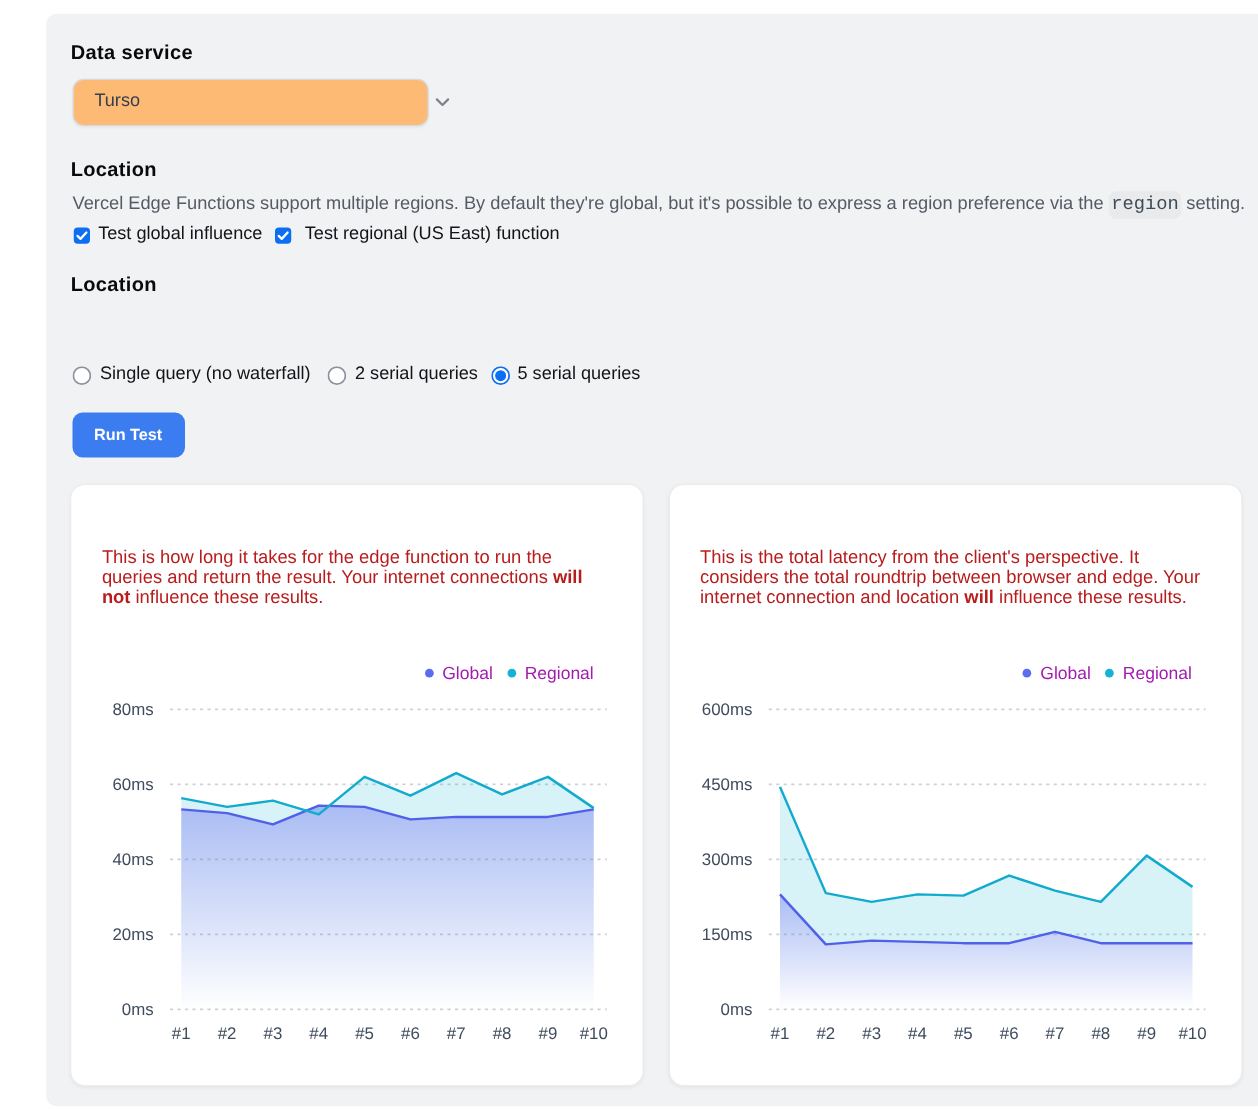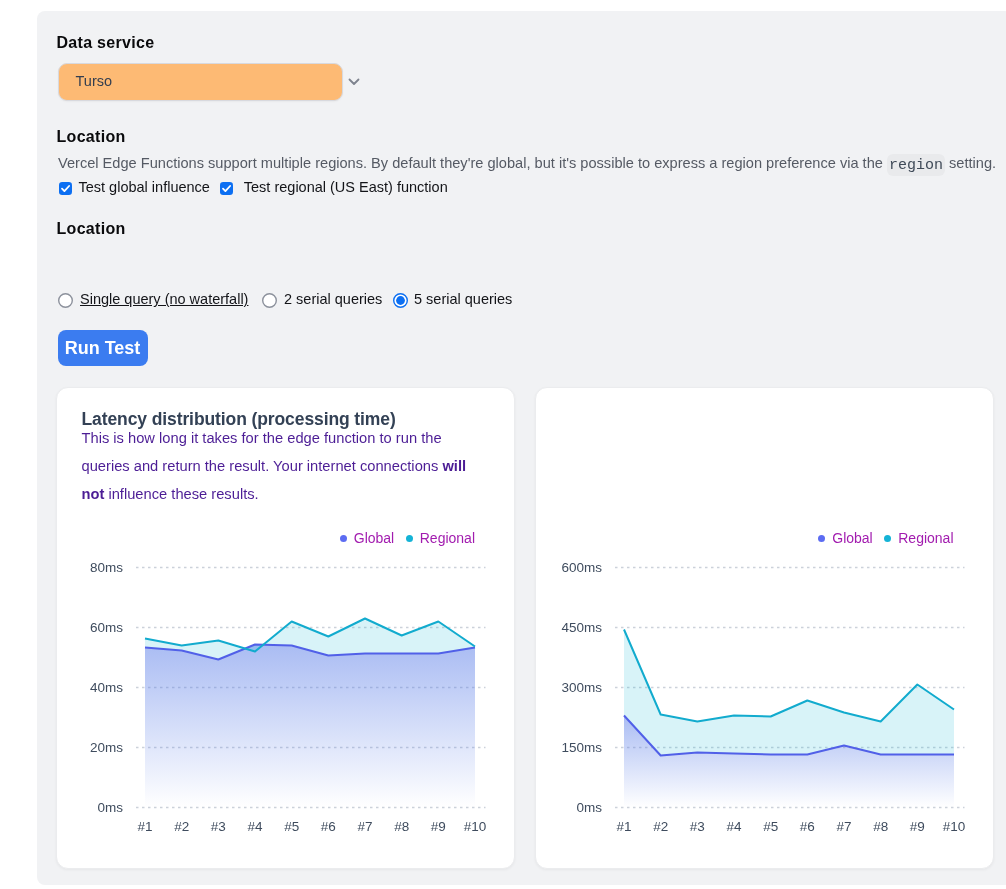--- a/index.html
+++ b/index.html
@@ -10,28 +10,28 @@
 .para { font-size:14.6px; color:#555a64; }
 .selectbox {
   left:21px; top:52px; width:285px; height:38px; background:#fdba74;
   border:1px solid #d8d9de; border-radius:9px;
   box-shadow:0 1px 2px rgba(0,0,0,0.04);
 }
 .selectbox .val { position:absolute; left:16.5px; top:8.5px; font-size:14.5px; color:#333e4f; }
 .ctrl-label { font-size:14.5px; color:#131418; }
 .runbtn {
   width:90px; height:36px; background:#3b7cf0; border-radius:8px;
-  color:#fff; font-size:18px; font-weight:700; text-align:center; line-height:36px;
+  color:#fff; font-size:13px; font-weight:700; text-align:center; line-height:36px;
 }
 .card { position:absolute; top:375.5px; width:459px; height:482px; background:#fff;
   border-radius:12px; border:1px solid #ebecee; box-shadow:0 1px 3px rgba(0,0,0,0.05); }
 .card1 { left:19px; }
 .card2 { left:497.5px; }
 .ctitle { position:absolute; left:24.5px; top:21px; font-size:17.5px; font-weight:700; color:#334155; letter-spacing:-0.1px; }
-.cpara { position:absolute; left:24.5px; top:36px; font-size:14.7px; color:#4c1d95; line-height:28px; }
+.cpara { position:absolute; left:24.5px; top:50px; font-size:14.7px; color:#b91c1c; line-height:16px; }
 .cpara b { font-weight:700;text-align:center; }
 .legend { position:absolute; top:142px; right:39px; font-size:14px; color:#a21caf; }
 .legend .dot { display:inline-block; width:7px; height:7px; border-radius:50%; margin-right:7px; vertical-align:1px; }
 .legend .g { background:#5c6cf2; }
 .legend .r { background:#14b3d6; margin-left:11.5px; }
 code.chip { font-family:"Liberation Mono", monospace; font-size:15px; background:#e9eaec; border-radius:6px; padding:2.5px 2px; color:#3f4a58;text-align:center; }
 svg.chart { position:absolute; left:-1px; top:-1px; font-family:"Liberation Sans", sans-serif; }
 </style>
 </head>
 <body>
@@ -55,35 +55,34 @@
         <rect x="1" y="1" width="13" height="13" rx="3.2" fill="#0c6ff2"></rect>
         <path d="M4 7.7 L6.4 10.1 L11.1 5" fill="none" stroke="#fff" stroke-width="1.8" stroke-linecap="round" stroke-linejoin="round"></path>
       </svg>
       <span class="ctrl-label abs" style="left:186.3px; top:-1.7px;">Test regional (US East) function</span>
     </div>
   <h2 class="abs" style="left:19.5px; top:209px;">Location</h2>
   <div class="abs" style="left:0; top:282px; height:16px; width:600px;">
       <svg width="15" height="15" viewBox="0 0 15 15" style="position:absolute;left:20.5px;top:0;">
         <circle cx="7.5" cy="7.5" r="6.8" fill="#fff" stroke="#8c919c" stroke-width="1.4"></circle>
       </svg>
-      <span class="ctrl-label abs" style="left:43px; top:-1.6px;text-decoration:underline;">Single query (no waterfall)</span>
+      <span class="ctrl-label abs" style="left:43px; top:-1.6px;">Single query (no waterfall)</span>
       <svg width="15" height="15" viewBox="0 0 15 15" style="position:absolute;left:224.5px;top:0;">
         <circle cx="7.5" cy="7.5" r="6.8" fill="#fff" stroke="#8c919c" stroke-width="1.4"></circle>
       </svg>
       <span class="ctrl-label abs" style="left:247px; top:-1.6px;text-align:center;">2 serial queries</span>
       <svg width="15" height="15" viewBox="0 0 15 15" style="position:absolute;left:355.5px;top:0;">
         <circle cx="7.5" cy="7.5" r="6.8" fill="#fff" stroke="#0c6ff2" stroke-width="1.4"></circle>
         <circle cx="7.5" cy="7.5" r="4.4" fill="#0c6ff2"></circle>
       </svg>
       <span class="ctrl-label abs" style="left:377px; top:-1.6px;">5 serial queries</span>
     </div>
   <div class="abs runbtn" style="left:20.5px; top:319px;">Run Test</div>
 
   <div class="card card1">
-    <div class="ctitle">Latency distribution (processing time)</div>
     <div class="cpara">This is how long it takes for the edge function to run the<br>queries and return the result. Your internet connections <b>will</b><br><b>not</b> influence these results.</div>
     <div class="legend"><span class="dot g"></span>Global<span class="dot r"></span>Regional</div>
     <svg class="chart" width="459" height="482" viewBox="0 0 459 482">
 <defs>
           <linearGradient id="bga" x1="0" y1="257.5" x2="0" y2="420.5" gradientUnits="userSpaceOnUse">
             <stop offset="0" stop-color="#5b7ee8" stop-opacity="0.52"></stop>
             <stop offset="1" stop-color="#5b7ee8" stop-opacity="0"></stop>
           </linearGradient>
         </defs>
 <line x1="80" y1="180.5" x2="429.5" y2="180.5" stroke="#ccd1da" stroke-width="1.5" stroke-dasharray="2.5 3.5"></line>
@@ -106,20 +105,21 @@
 <text x="199.001" y="444" text-anchor="middle" font-size="13.5" fill="#3f4c5e">#4</text>
 <text x="235.668" y="444" text-anchor="middle" font-size="13.5" fill="#3f4c5e">#5</text>
 <text x="272.335" y="444" text-anchor="middle" font-size="13.5" fill="#3f4c5e">#6</text>
 <text x="309.002" y="444" text-anchor="middle" font-size="13.5" fill="#3f4c5e">#7</text>
 <text x="345.669" y="444" text-anchor="middle" font-size="13.5" fill="#3f4c5e">#8</text>
 <text x="382.336" y="444" text-anchor="middle" font-size="13.5" fill="#3f4c5e">#9</text>
 <text x="419.003" y="444" text-anchor="middle" font-size="13.5" fill="#3f4c5e">#10</text>
 </svg>
   </div>
   <div class="card card2">
+    <div class="cpara">This is the total latency from the client's perspective. It<br>considers the total roundtrip between browser and edge. Your<br>internet connection and location <b>will</b> influence these results.</div>
     <div class="legend"><span class="dot g"></span>Global<span class="dot r"></span>Regional</div>
     <svg class="chart" width="459" height="482" viewBox="0 0 459 482">
 <defs>
           <linearGradient id="bgb" x1="0" y1="328.5" x2="0" y2="420.5" gradientUnits="userSpaceOnUse">
             <stop offset="0" stop-color="#5b7ee8" stop-opacity="0.52"></stop>
             <stop offset="1" stop-color="#5b7ee8" stop-opacity="0"></stop>
           </linearGradient>
         </defs>
 <line x1="80" y1="180.5" x2="429.5" y2="180.5" stroke="#ccd1da" stroke-width="1.5" stroke-dasharray="2.5 3.5"></line>
 <line x1="80" y1="240.5" x2="429.5" y2="240.5" stroke="#ccd1da" stroke-width="1.5" stroke-dasharray="2.5 3.5"></line>

